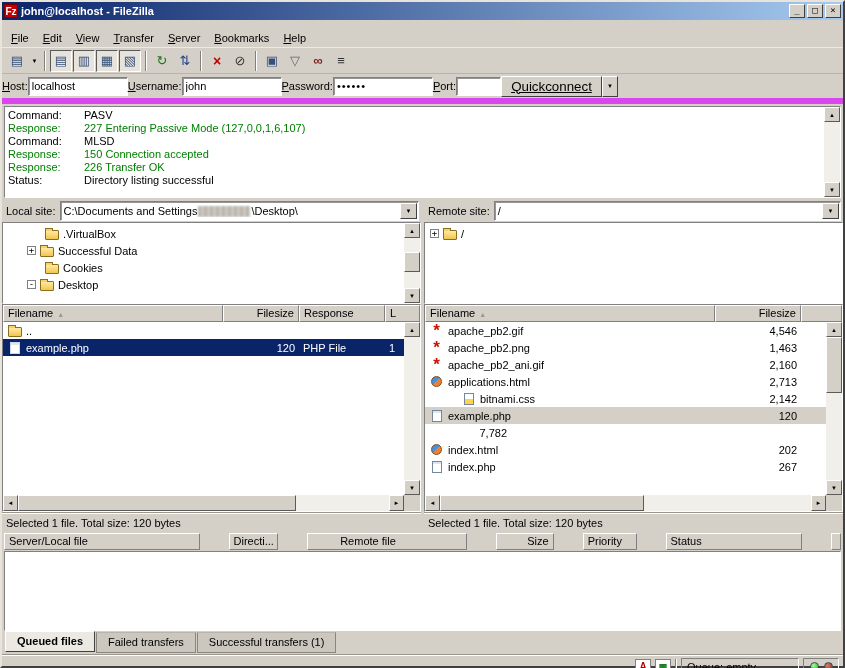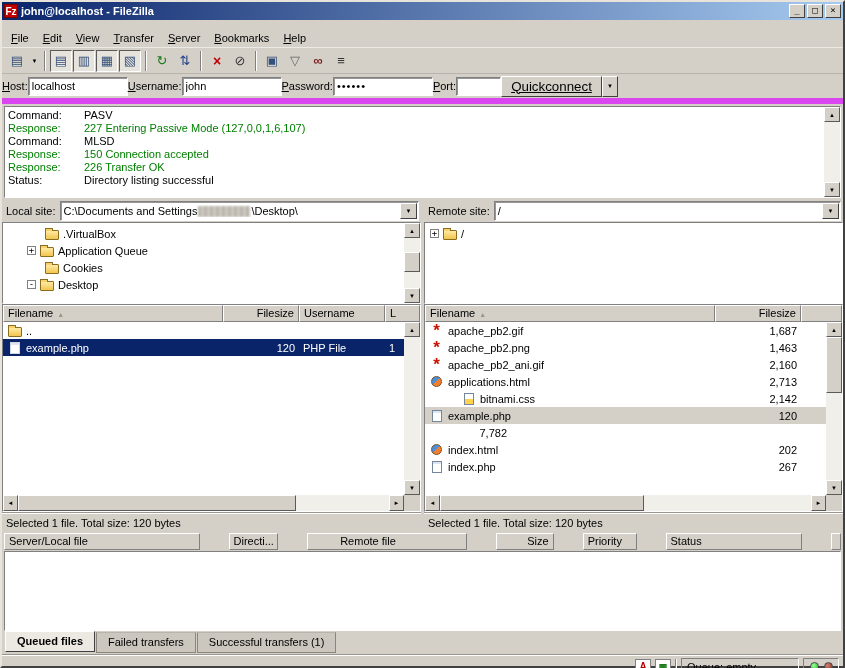--- a/index.html
+++ b/index.html
@@ -241,21 +241,21 @@
       </div>
       <div class="tree">
         <div class="tree-rows">
           <div class="trow ind2">
             <span class="folder"></span>
             <span>.VirtualBox</span>
             </div>
           <div class="trow ind1">
             <span class="expander">+</span>
             <span class="folder"></span>
-            <span>Application Queue</span>
+            <span>Successful Data</span>
             </div>
           <div class="trow ind2">
             <span class="folder"></span>
             <span>Cookies</span>
             </div>
           <div class="trow ind1">
             <span class="expander">-</span>
             <span class="folder"></span>
             <span>Desktop</span>
             </div>
@@ -265,21 +265,21 @@
           <div class="strack">
               <div class="sthumb" style="top:14px; height:20px;"></div>
             </div>
           <div class="sbtn">▼</div>
         </div>
       </div>
       <div class="list">
         <div class="list-header">
           <div class="hcell" style="width:220px;"><span>Filename</span><span class="sort">▲</span></div>
           <div class="hcell" style="width:76px; text-align:right;"><span>Filesize</span></div>
-          <div class="hcell" style="width:86px;"><span>Username</span></div>
+          <div class="hcell" style="width:86px;"><span>Response</span></div>
           <div class="hcell" style="flex:1;"><span>L</span></div>
         </div>
         <div class="list-mid">
           <div class="list-rows">
             <div class="frow">
               <div class="fcell" style="width:220px;">
                   <span class="fi">
                     <span class="folder"></span>
                   </span>
                   <span>..</span>
@@ -360,21 +360,21 @@
         <div class="list-mid">
           <div class="list-rows">
             <div class="frow">
               <div class="fcell" style="width:290px;">
                   <span class="fi">
                     <span class="fi-feather">*</span>
                   </span>
                   <span>apache_pb2.gif</span>
                 </div>
               <div class="fcell num" style="width:86px;">
-                  <span>1,687</span>
+                  <span>4,546</span>
                 </div>
                 <div class="fcell" style="flex:1;"></div>
             </div>
             <div class="frow">
               <div class="fcell" style="width:290px;">
                   <span class="fi">
                     <span class="fi-feather">*</span>
                   </span>
                   <span>apache_pb2.png</span>
                 </div>

